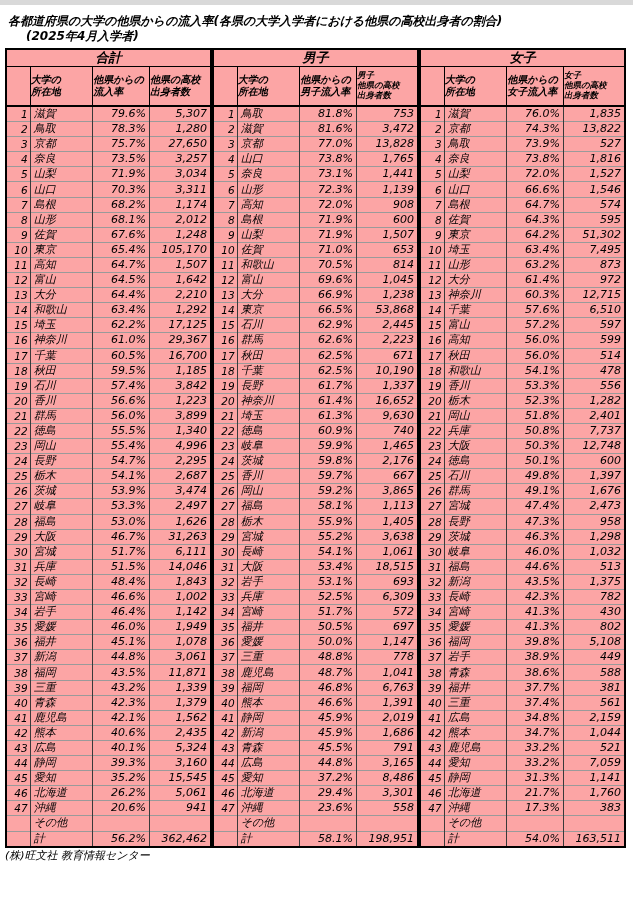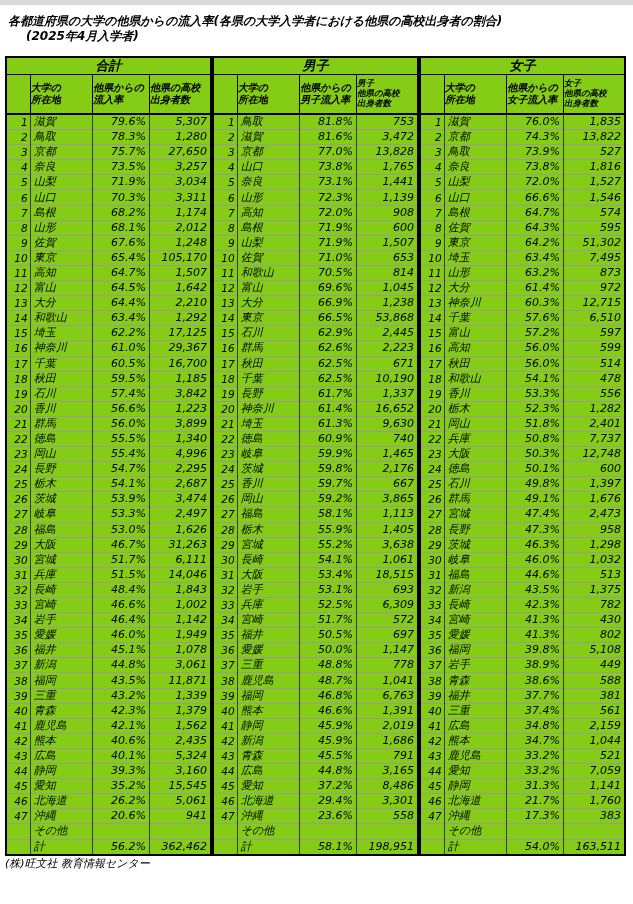--- a/index.html
+++ b/index.html
@@ -4,25 +4,25 @@
 <style>
   html,body{margin:0;padding:0;background:#fff;}
   body{
     width:633px;height:904px;overflow:hidden;
     font-family:"DejaVu Sans",sans-serif;color:#000;
     -webkit-font-smoothing:antialiased;
   }
   .scan-edge{height:5px;background:#d9d9d9;}
   .page{padding:0 5px;font-style:italic;}
   .title{font-size:12px;font-weight:bold;margin:9px 0 0 3px;line-height:1.25;}
-  .subtitle{font-size:12px;font-weight:bold;margin:0 0 12px 21px;line-height:1.25;}
+  .subtitle{font-size:12px;font-weight:bold;margin:0 0 4px 21px;line-height:1.25;}
   .tables{display:flex;align-items:flex-start;}
   table{
     border-collapse:collapse;table-layout:fixed;
-    width:207px;border:2px solid #000;background:#84cc16;
+    width:207px;border:2px solid #000;background:#fca5a5;
   }
   th,td{padding:0;overflow:hidden;white-space:nowrap;}
   .section-title{
     font-size:13px;font-weight:bold;text-align:center;
     height:16px;line-height:16px;border-bottom:1px solid #000;
   }
   .col-h{
     font-size:10px;font-weight:bold;text-align:left;vertical-align:middle;
     height:38px;white-space:pre-line;line-height:1.18;
     border:1px solid #000;border-bottom:2px solid #000;

